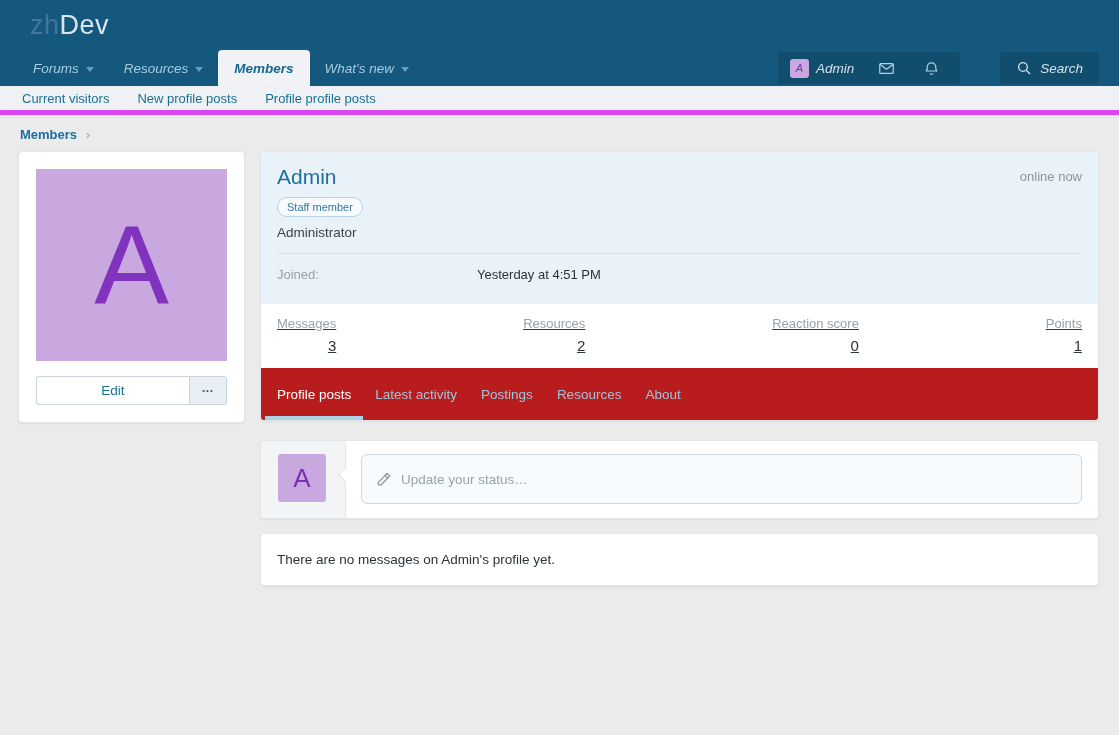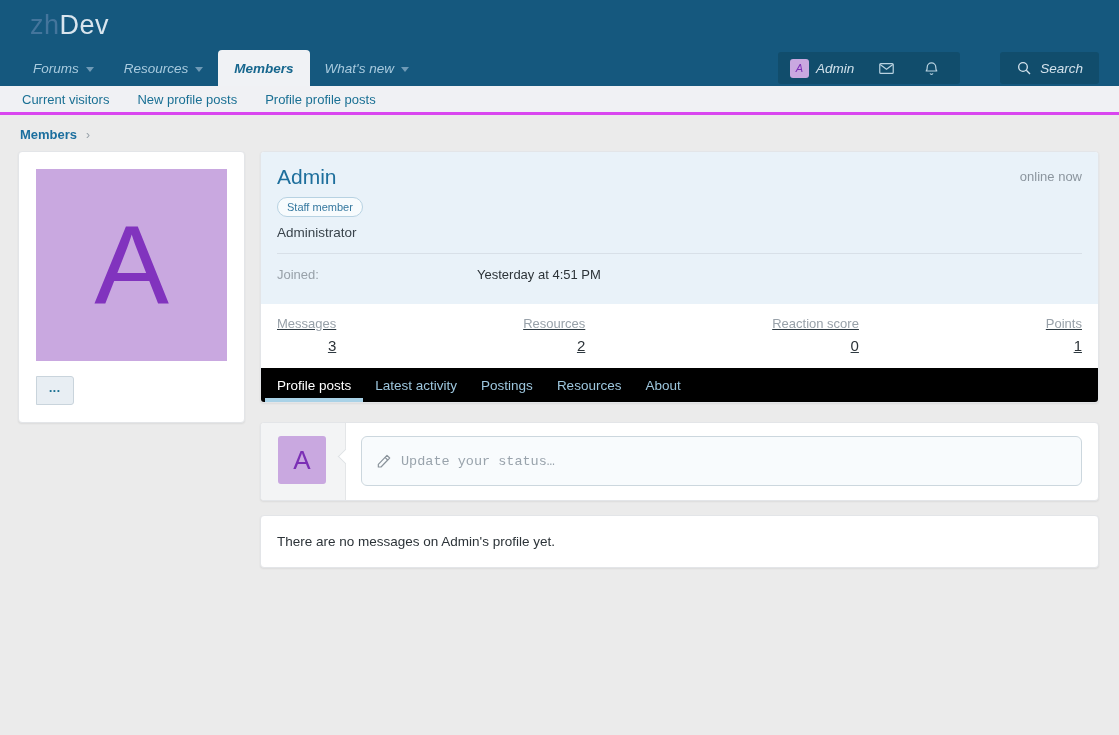--- a/index.html
+++ b/index.html
@@ -44,21 +44,21 @@
   .account-link { display: flex; align-items: center; gap: 7px; padding: 0 10px 0 6px; color: #cfe0ea; text-decoration: none; cursor: pointer; font-size: 13.5px; }
   .mini-avatar {
     width: 19px; height: 19px; border-radius: 3px; background: #c9a8e0; color: #7b2fb5;
     display: flex; align-items: center; justify-content: center; font-size: 11px;
   }
   .icon-btn { color: #b9d2e0; padding: 0 14px; display: flex; align-items: center; cursor: pointer; }
   .search-block { padding: 0 16px; gap: 8px; cursor: pointer; text-decoration: none; font-size: 13.5px; color: #d3e2ec; margin-left: 24px; }
 
   .subnav {
     background: #f0f1f4; height: 29px; display: flex; align-items: center;
-    padding: 0 22px; gap: 28px; border-bottom: 3px solid #d946ef;
+    padding: 0 22px; gap: 28px; border-bottom: 5px solid #d946ef;
   }
   .subnav a { color: #1a7094; text-decoration: none; cursor: pointer; }
 
   
   .breadcrumb { padding: 12px 20px 9px 20px; display: flex; align-items: center; gap: 9px; }
   .breadcrumb a { color: #1b6e9e; font-weight: bold; text-decoration: none; cursor: pointer; }
   .crumb-sep { color: #97a1a9; font-size: 12px; margin-top: 1px; }
 
   
   .content { display: flex; padding: 0 20px 40px 18px; align-items: flex-start; }
@@ -102,21 +102,21 @@
   .ph-divider { border: none; border-top: 1px solid #d8e0e8; margin: 13px 0 0 0; }
   .joined-row { display: flex; padding: 13px 0 10px 0; font-size: 13px; }
   .joined-row dt { width: 200px; color: #98a1a9; }
   .joined-row dd { color: #2c3338; }
 
   .stats-row { display: flex; justify-content: space-between; padding: 12px 16px 14px 16px; background: #fff; }
   .stat-cell { text-align: right; cursor: pointer; text-decoration: underline; }
   .stat-label { color: #98a1a9; font-size: 13px; }
   .stat-value { color: #2c3338; font-size: 15px; margin-top: 6px; }
 
-  .tab-bar { background: #000000; display: flex; padding: 0 4px; height: 34px; }
+  .tab-bar { background: #b91c1c; display: flex; padding: 0 4px; height: 52px; }
   .tab {
     position: relative; display: flex; align-items: center; padding: 0 12px;
     color: #9dc6dd; text-decoration: none; cursor: pointer; font-size: 13.5px;
   }
   .tab.active { color: #ffffff; }
   .tab.active::after {
     content: ""; position: absolute; left: 0; right: 0; bottom: 0; height: 4px;
     background: #a9d2e7;
   }
 
@@ -138,21 +138,21 @@
     transform: rotate(45deg);
   }
   .status-input-wrap {
     position: relative; height: 50px; background: #f8fbfd;
     border: 1px solid #ccd7de; border-radius: 6px;
     display: flex; align-items: center; padding: 0 14px; gap: 9px;
     color: #8a939b; cursor: text;
   }
   .status-input {
     flex: 1; border: none; background: transparent; outline: none;
-    font-family: Liberation Mono, monospace; font-size: 13.5px; color: #39434b; height: 100%;
+    font-family: Liberation Sans, sans-serif; font-size: 13.5px; color: #39434b; height: 100%;
   }
   .status-input::placeholder { color: #99a3ac; opacity: 1; }
 
   
   .empty-card { margin-top: 14px; padding: 18px 16px; font-size: 13.5px; color: #2c3338; }
 </style>
 </head>
 <body>
 
 <div class="page">
@@ -228,20 +228,21 @@
   <div class="breadcrumb">
     <a>Members</a>
     <span class="crumb-sep">›</span>
   </div>
 
   <div class="content">
 
     <aside class="card sidebar-card">
       <div class="big-avatar">A</div>
       <div class="btn-group">
+        <button class="edit-btn">Edit</button>
         <button class="more-btn">•••</button>
       </div>
     </aside>
 
     <main class="main-col">
 
       <div class="card profile-card">
         <div class="profile-header">
           <div class="ph-top">
             <h1>Admin</h1>

